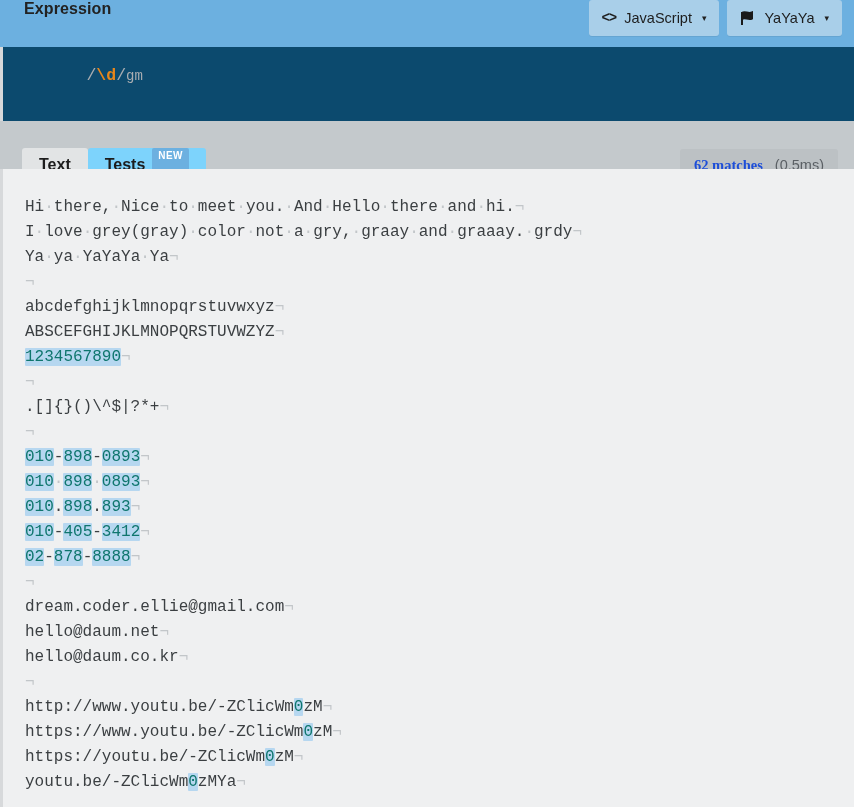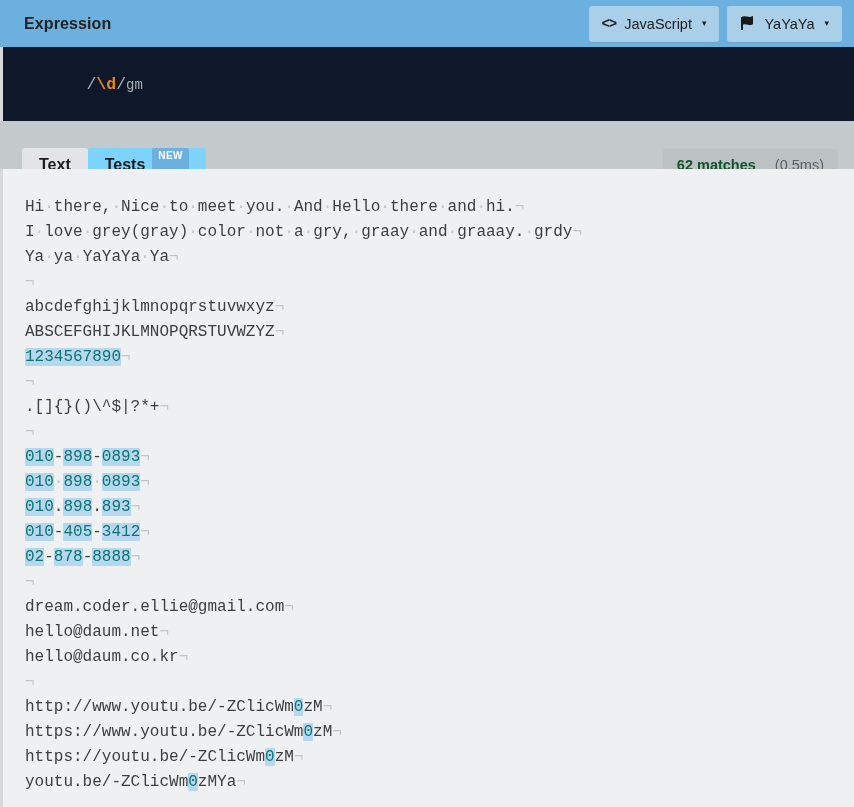--- a/index.html
+++ b/index.html
@@ -15,21 +15,21 @@
     background: #c4c9cc;
     box-sizing: border-box;
   }
 
   
   .header {
     position: relative;
     height: 47px;
     background: #6cb0e0;
     display: flex;
-    align-items: center;
+    align-items: flex-start;
     padding: 0 12px 0 24px;
     box-sizing: border-box;
   }
   .header-title {
     font-size: 16px;
     font-weight: bold;
     color: #222;
     letter-spacing: 0.1px;
   }
   .header-actions {
@@ -60,24 +60,23 @@
   .code-icon {
     font-family: "Liberation Mono", monospace;
     font-weight: bold;
     font-size: 14px;
     letter-spacing: -1px;
   }
   .flag-icon { display:flex; align-items:center; }
 
   
   .expr-wrap {
-    background: #0f172a;
+    background: #0c4a6e;
     height: 74px;
     display: flex;
-    align-items: center;
     padding-left: 24px;
     box-sizing: border-box;
     border-left: 3px solid #d7d9db;
   }
   .expr {
     font-family: "Liberation Mono", monospace;
     font-size: 16.5px;
     white-space: pre;
   }
   .expr .slash { color: #a9adb1; }
@@ -128,21 +127,21 @@
     background: #bcc1c4;
     border-radius: 3px;
     height: 32px;
     display: flex;
     align-items: center;
     padding: 0 14px;
     font-size: 14.5px;
     color: #5b6065;
     margin-bottom: 1px;
   }
-  .matches b { color: #14532d; font-weight: bold; margin-right: 19px; }
+  .matches b { color: #1d4ed8; font-weight: bold; margin-right: 12px; font-family: Liberation Serif, serif; }
 
   
   .textpanel {
     position: absolute;
     left: 0; right: 0;
     top: 169px; bottom: 0;
     background: #eff0f1;
     border-left: 3px solid #d7d9db;
     box-sizing: border-box;
     padding: 26px 0 0 22px;

